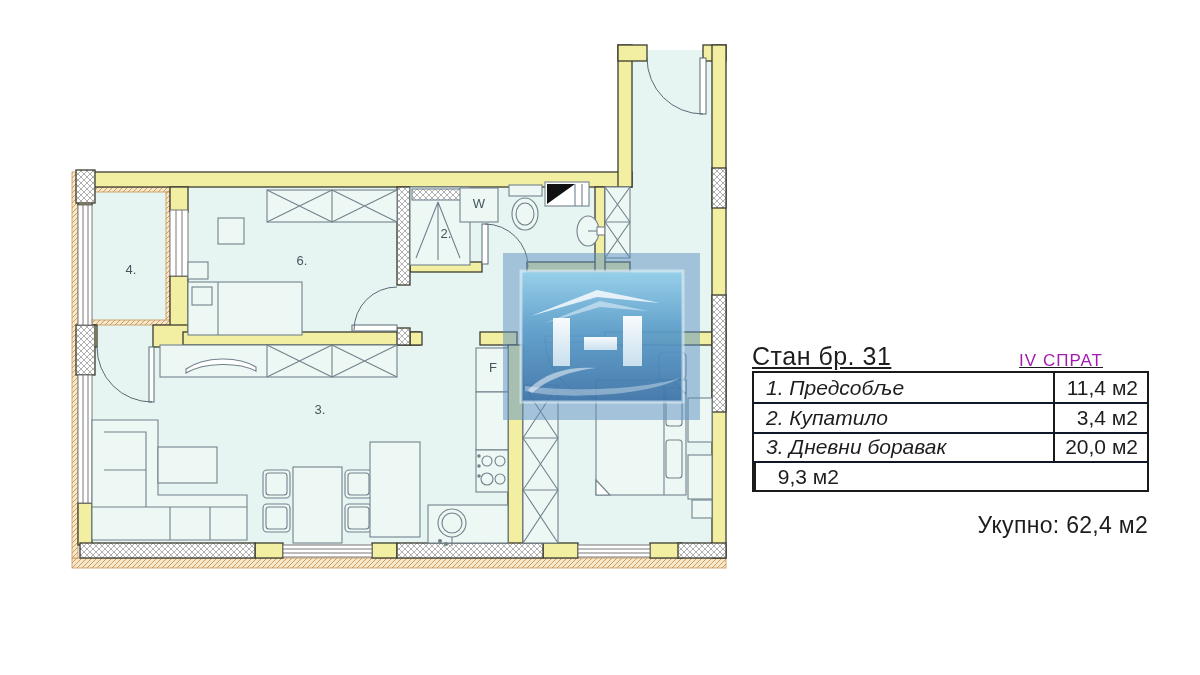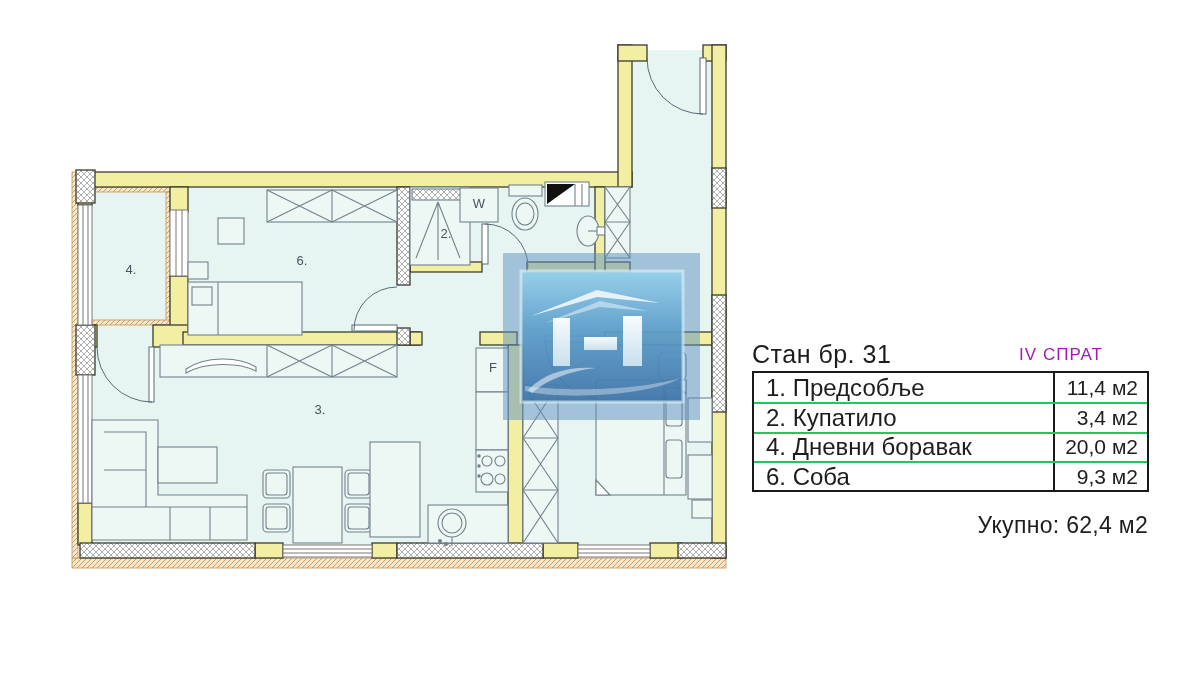--- a/index.html
+++ b/index.html
@@ -1,26 +1,26 @@
 <!DOCTYPE html>
 <html><head>
 <meta charset="utf-8">
 <style>
   html,body{margin:0;padding:0;background:#fff;width:1200px;height:675px;overflow:hidden;}
   body{font-family:"Liberation Sans",sans-serif;-webkit-font-smoothing:antialiased;}
   .stage{position:relative;width:1200px;height:675px;background:#fff;}
   .plan-svg{position:absolute;left:0;top:0;}
   .info{position:absolute;left:752px;top:338px;width:397px;color:#1d1d1d;}
-  .title-row{display:flex;align-items:center;height:33px;}
+  .title-row{display:flex;align-items:flex-end;height:33px;text-decoration:underline;}
   .apt-title{font-size:25px;letter-spacing:.5px;color:#1d1d1d;}
   .floor-label{margin-left:auto;margin-right:46px;font-size:17px;color:#a21caf;letter-spacing:1px;}
   .area-table{border:2.5px solid #1a1a1a;}
   .t-row{display:flex;height:29.3px;box-sizing:border-box;align-items:center;}
-  .t-row + .t-row{border-top:2px solid #22c55e;}
-  .t-name{flex:1;padding-left:12px;font-size:24px;line-height:26px;white-space:nowrap;}
+  .t-row + .t-row{border-top:2px solid #0f172a;}
+  .t-name{flex:1;padding-left:12px;font-size:21px;line-height:26px;white-space:nowrap;font-style:italic;}
   .t-area{width:94px;box-sizing:border-box;border-left:2.5px solid #1a1a1a;text-align:right;
           padding-right:9px;font-size:21px;line-height:26px;align-self:stretch;display:flex;
           align-items:center;justify-content:flex-end;}
   .total-row{text-align:right;font-size:23px;margin-top:20px;padding-right:1px;letter-spacing:.3px;}
 </style>
 </head>
 <body>
 
 <div class="stage">
 
@@ -272,23 +272,22 @@
     <div class="area-table">
       <div class="t-row">
         <span class="t-name">1. Предсобље</span>
         <span class="t-area">11,4 м2</span>
       </div>
       <div class="t-row">
         <span class="t-name">2. Купатило</span>
         <span class="t-area">3,4 м2</span>
       </div>
       <div class="t-row">
-        <span class="t-name">4. Дневни боравак</span>
+        <span class="t-name">3. Дневни боравак</span>
         <span class="t-area">20,0 м2</span>
       </div>
       <div class="t-row">
-        <span class="t-name">6. Соба</span>
         <span class="t-area">9,3 м2</span>
       </div>
     </div>
     <div class="total-row">Укупно: 62,4 м2</div>
   </div>
 </div>
 
 </body></html>

